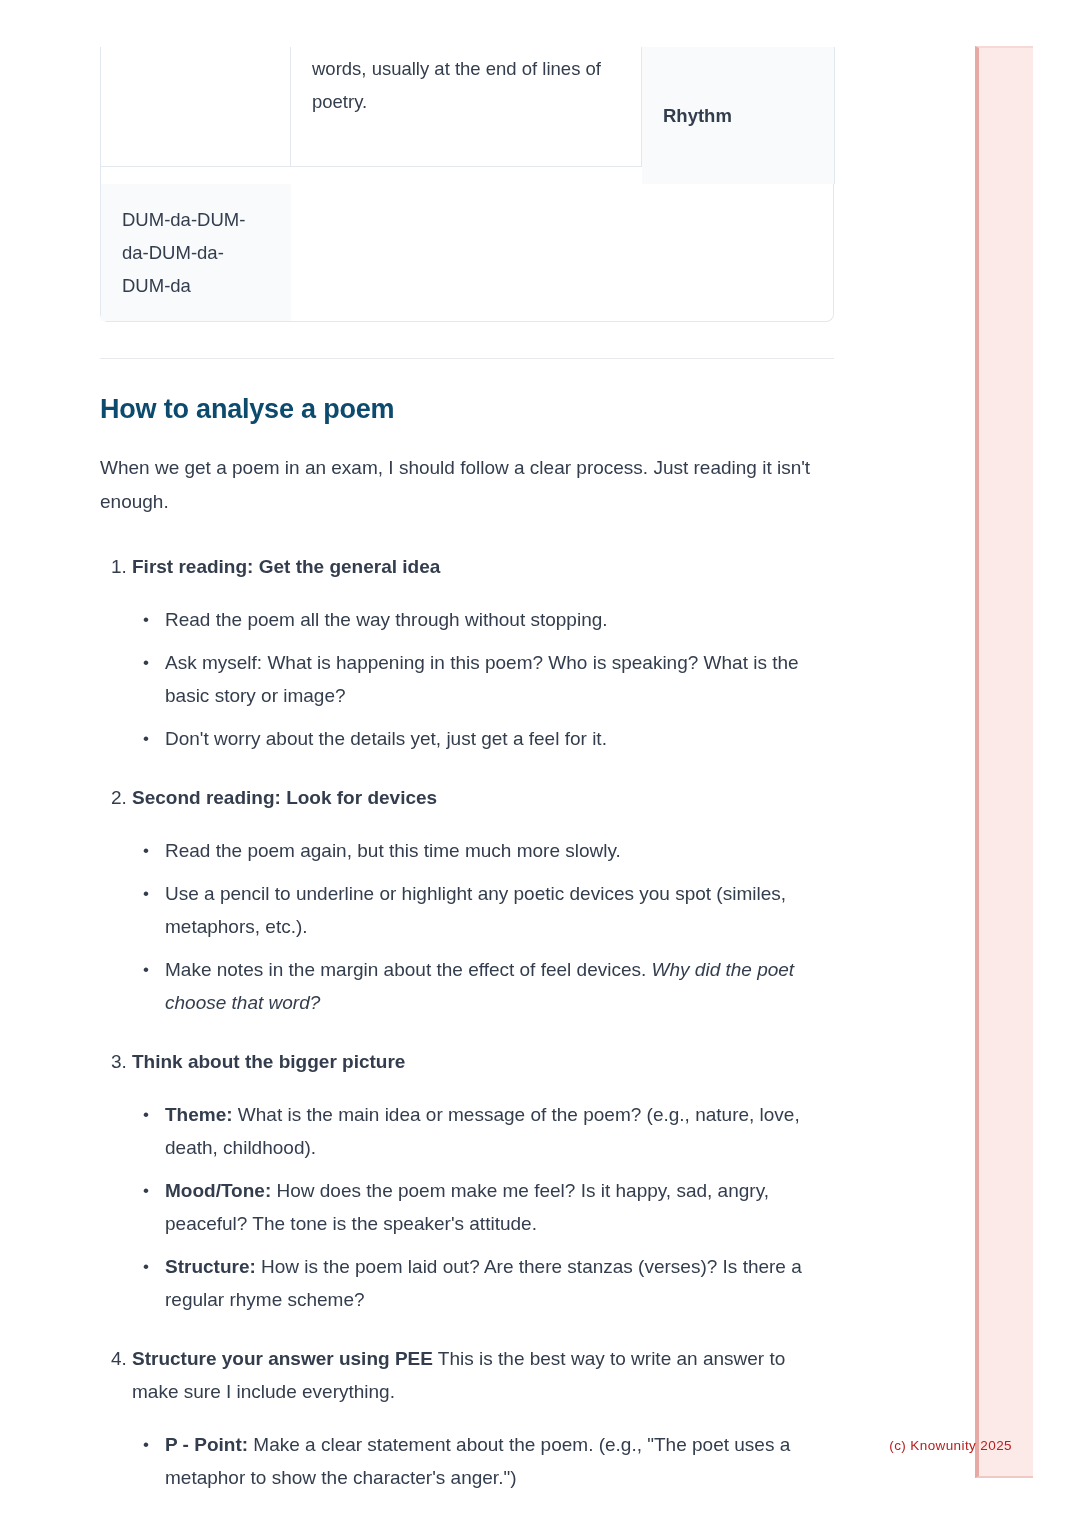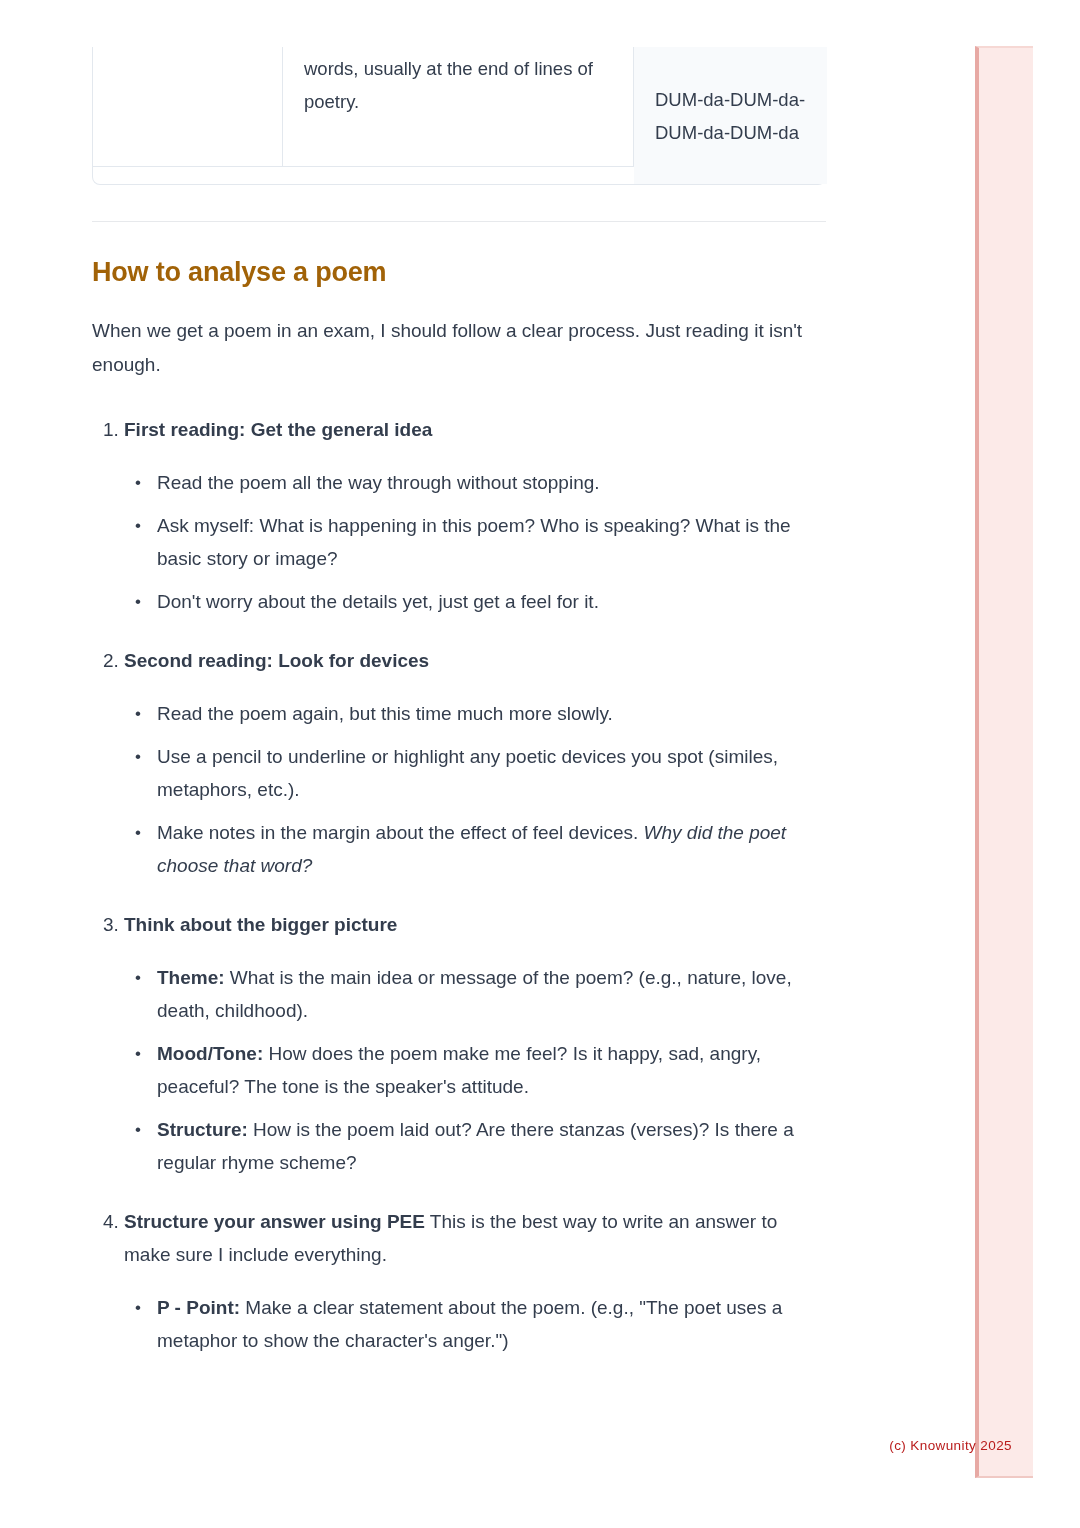--- a/index.html
+++ b/index.html
@@ -7,21 +7,21 @@
   body {
     width: 1080px; height: 1528px;
     position: relative;
     background: #ffffff;
     overflow: hidden;
     font-family: "Liberation Sans", sans-serif;
     color: #333d4d;
   }
   .content {
     position: absolute;
-    left: 92px; top: 0;
+    left: 100px; top: 0;
     width: 734px;
   }
 
   
   .tbl {
     margin-top: 47px;
     display: grid;
     grid-template-columns: 190px 351px 193px;
     border-left: 1px solid #e3e8ee;
     border-right: 1px solid #e3e8ee;
@@ -44,21 +44,21 @@
     border: none;
     border-top: 1px solid #e7e9ec;
     margin: 36px 0 0 0;
   }
 
   h2.section-heading {
     margin: 34px 0 0 0;
     font-size: 27px;
     line-height: 32px;
     font-weight: bold;
-    color: #a16207;
+    color: #0c4a6e;
     letter-spacing: -0.2px;
   }
 
   p.intro {
     margin: 26px 0 0 0;
     font-size: 19px;
     line-height: 34px;
   }
 
   .steps { margin-top: 31px; }
@@ -113,20 +113,21 @@
 </style>
 </head>
 <body>
 
 <div class="content">
 
   <div class="tbl">
     <div class="cell row1 v1 term"></div>
     <div class="cell row1 v2">words, usually at the end of lines of poetry.</div>
 
+    <div class="cell row2 v1 term">Rhythm</div>
     <div class="cell row2">
         <span>
       <span class="seg-b">DUM</span><span>-da-</span><span class="seg-b">DUM</span><span>-da-</span><span class="seg-b">DUM</span><span>-da-</span><span class="seg-b">DUM</span><span>-da</span>
     </span>
       </div>
   </div>
 
   <hr class="divider">
 
   <h2 class="section-heading">How to analyse a poem</h2>

